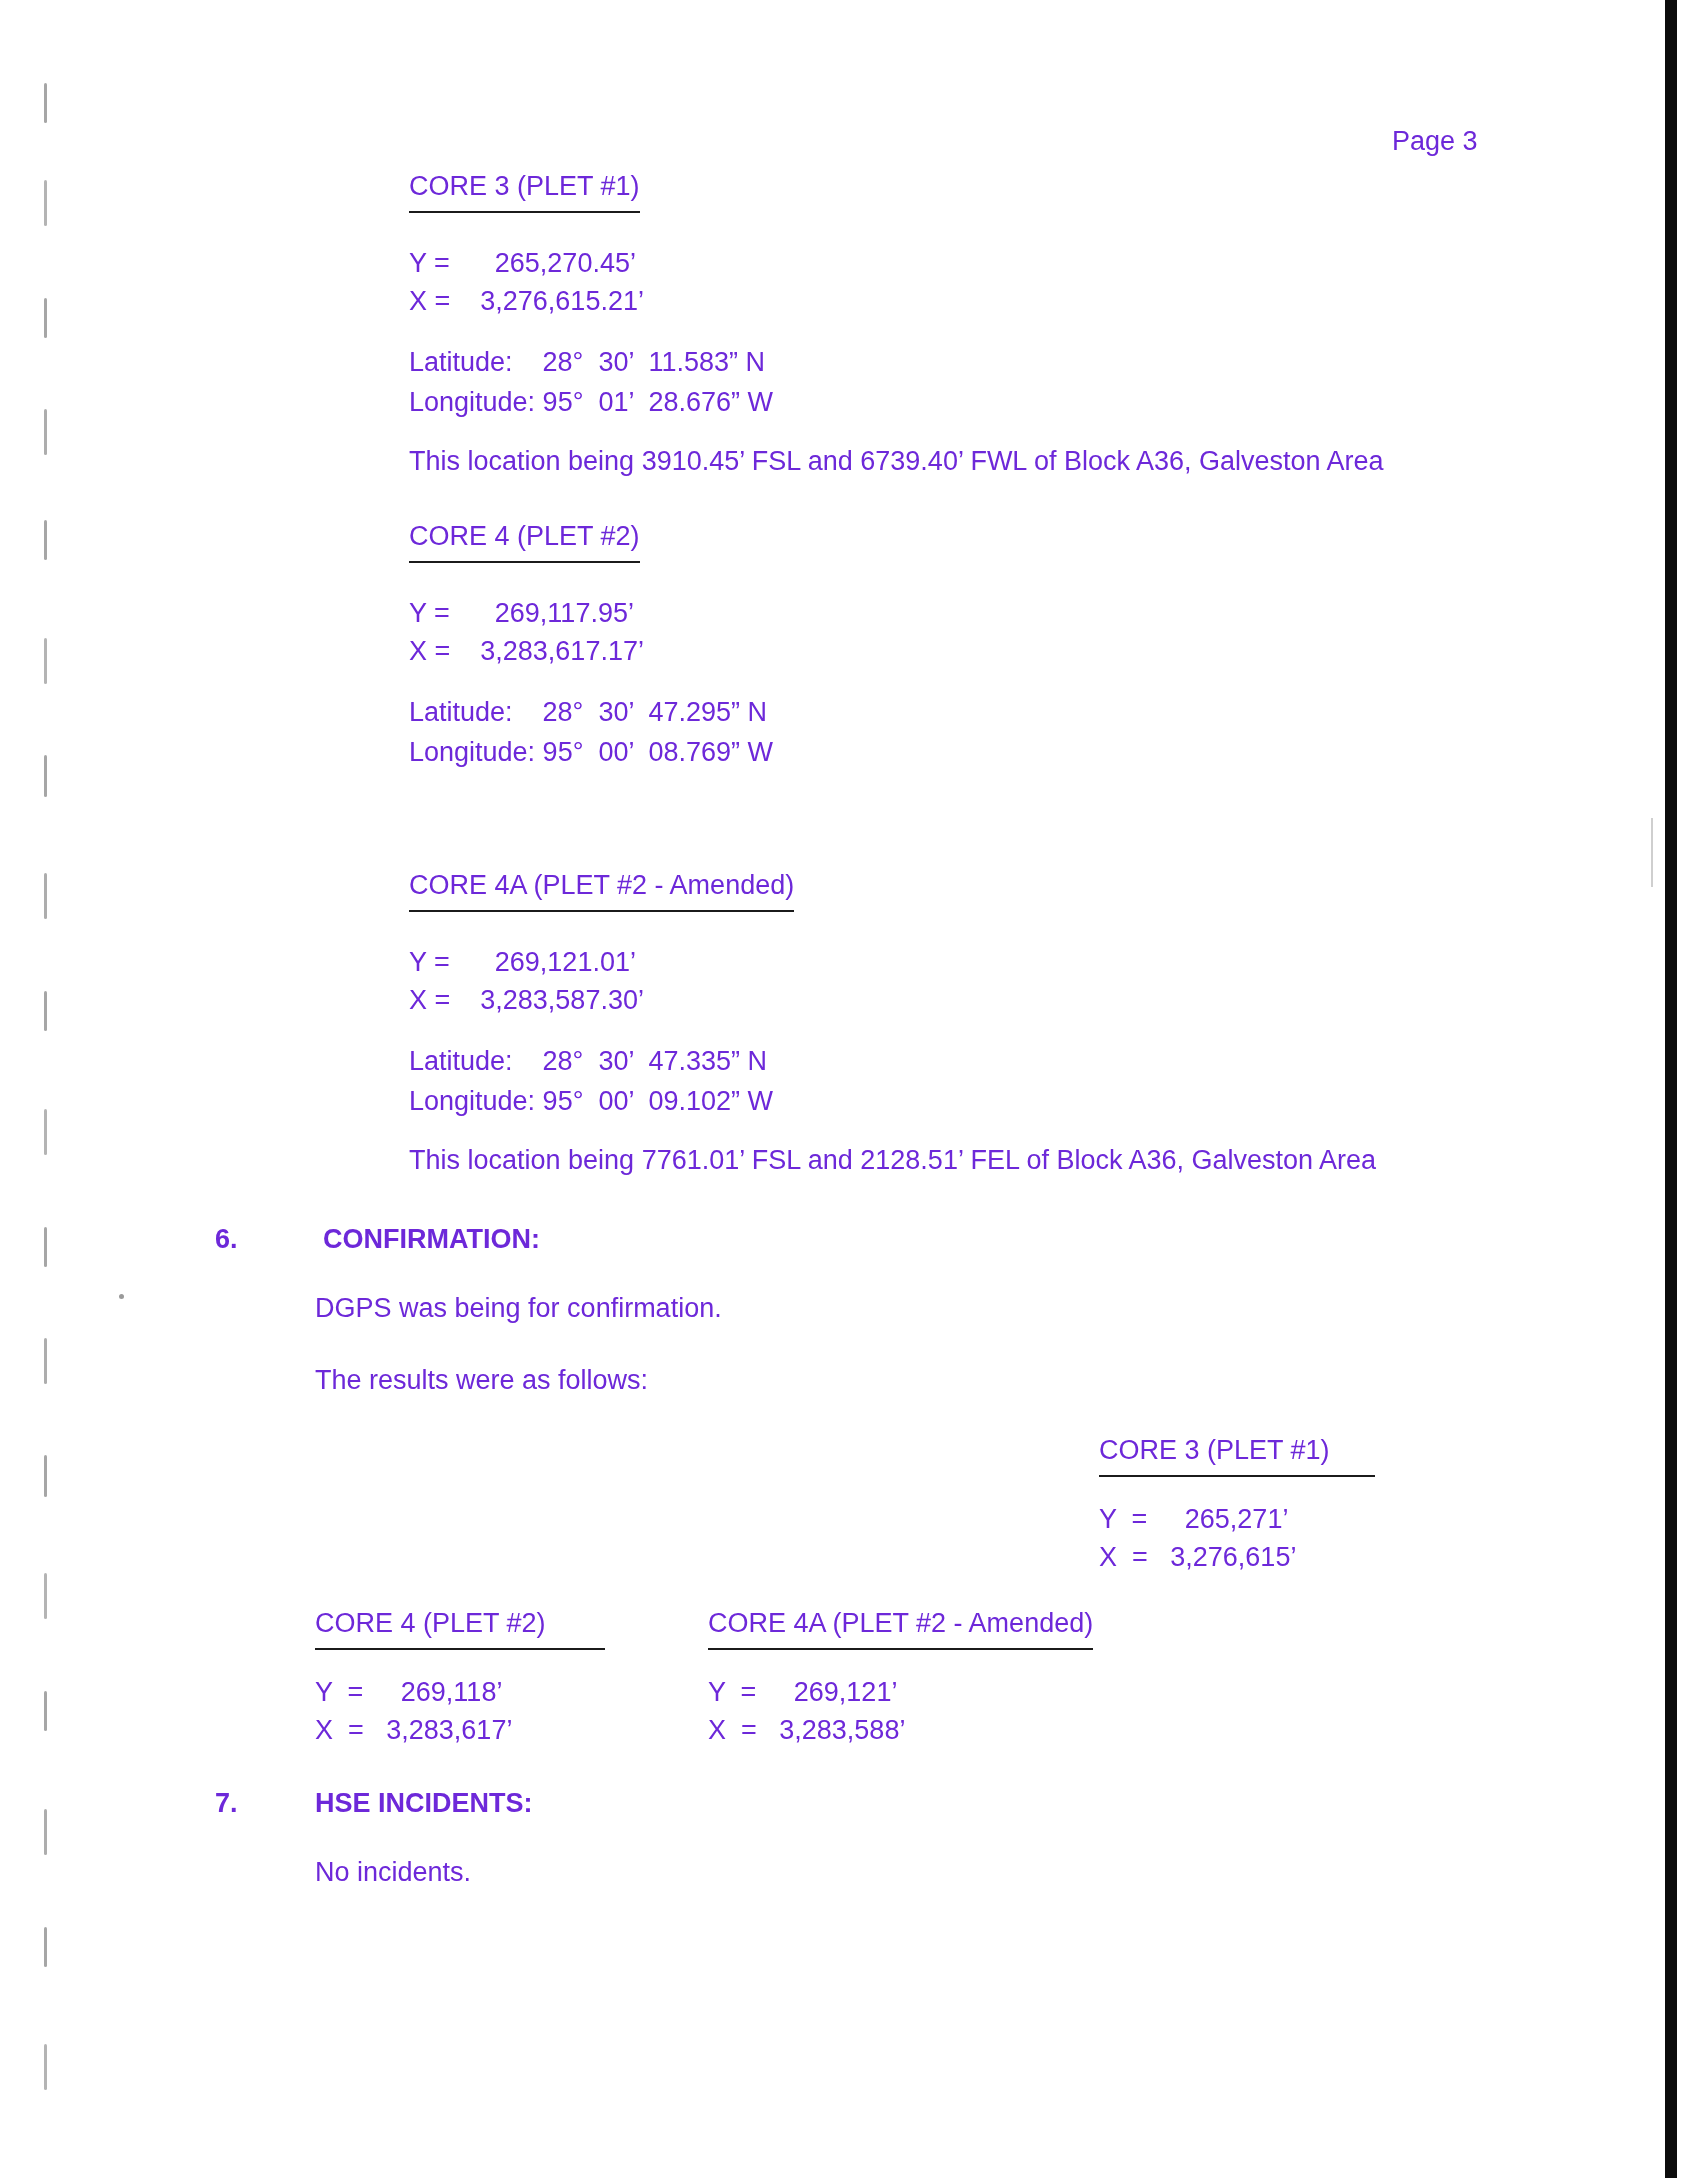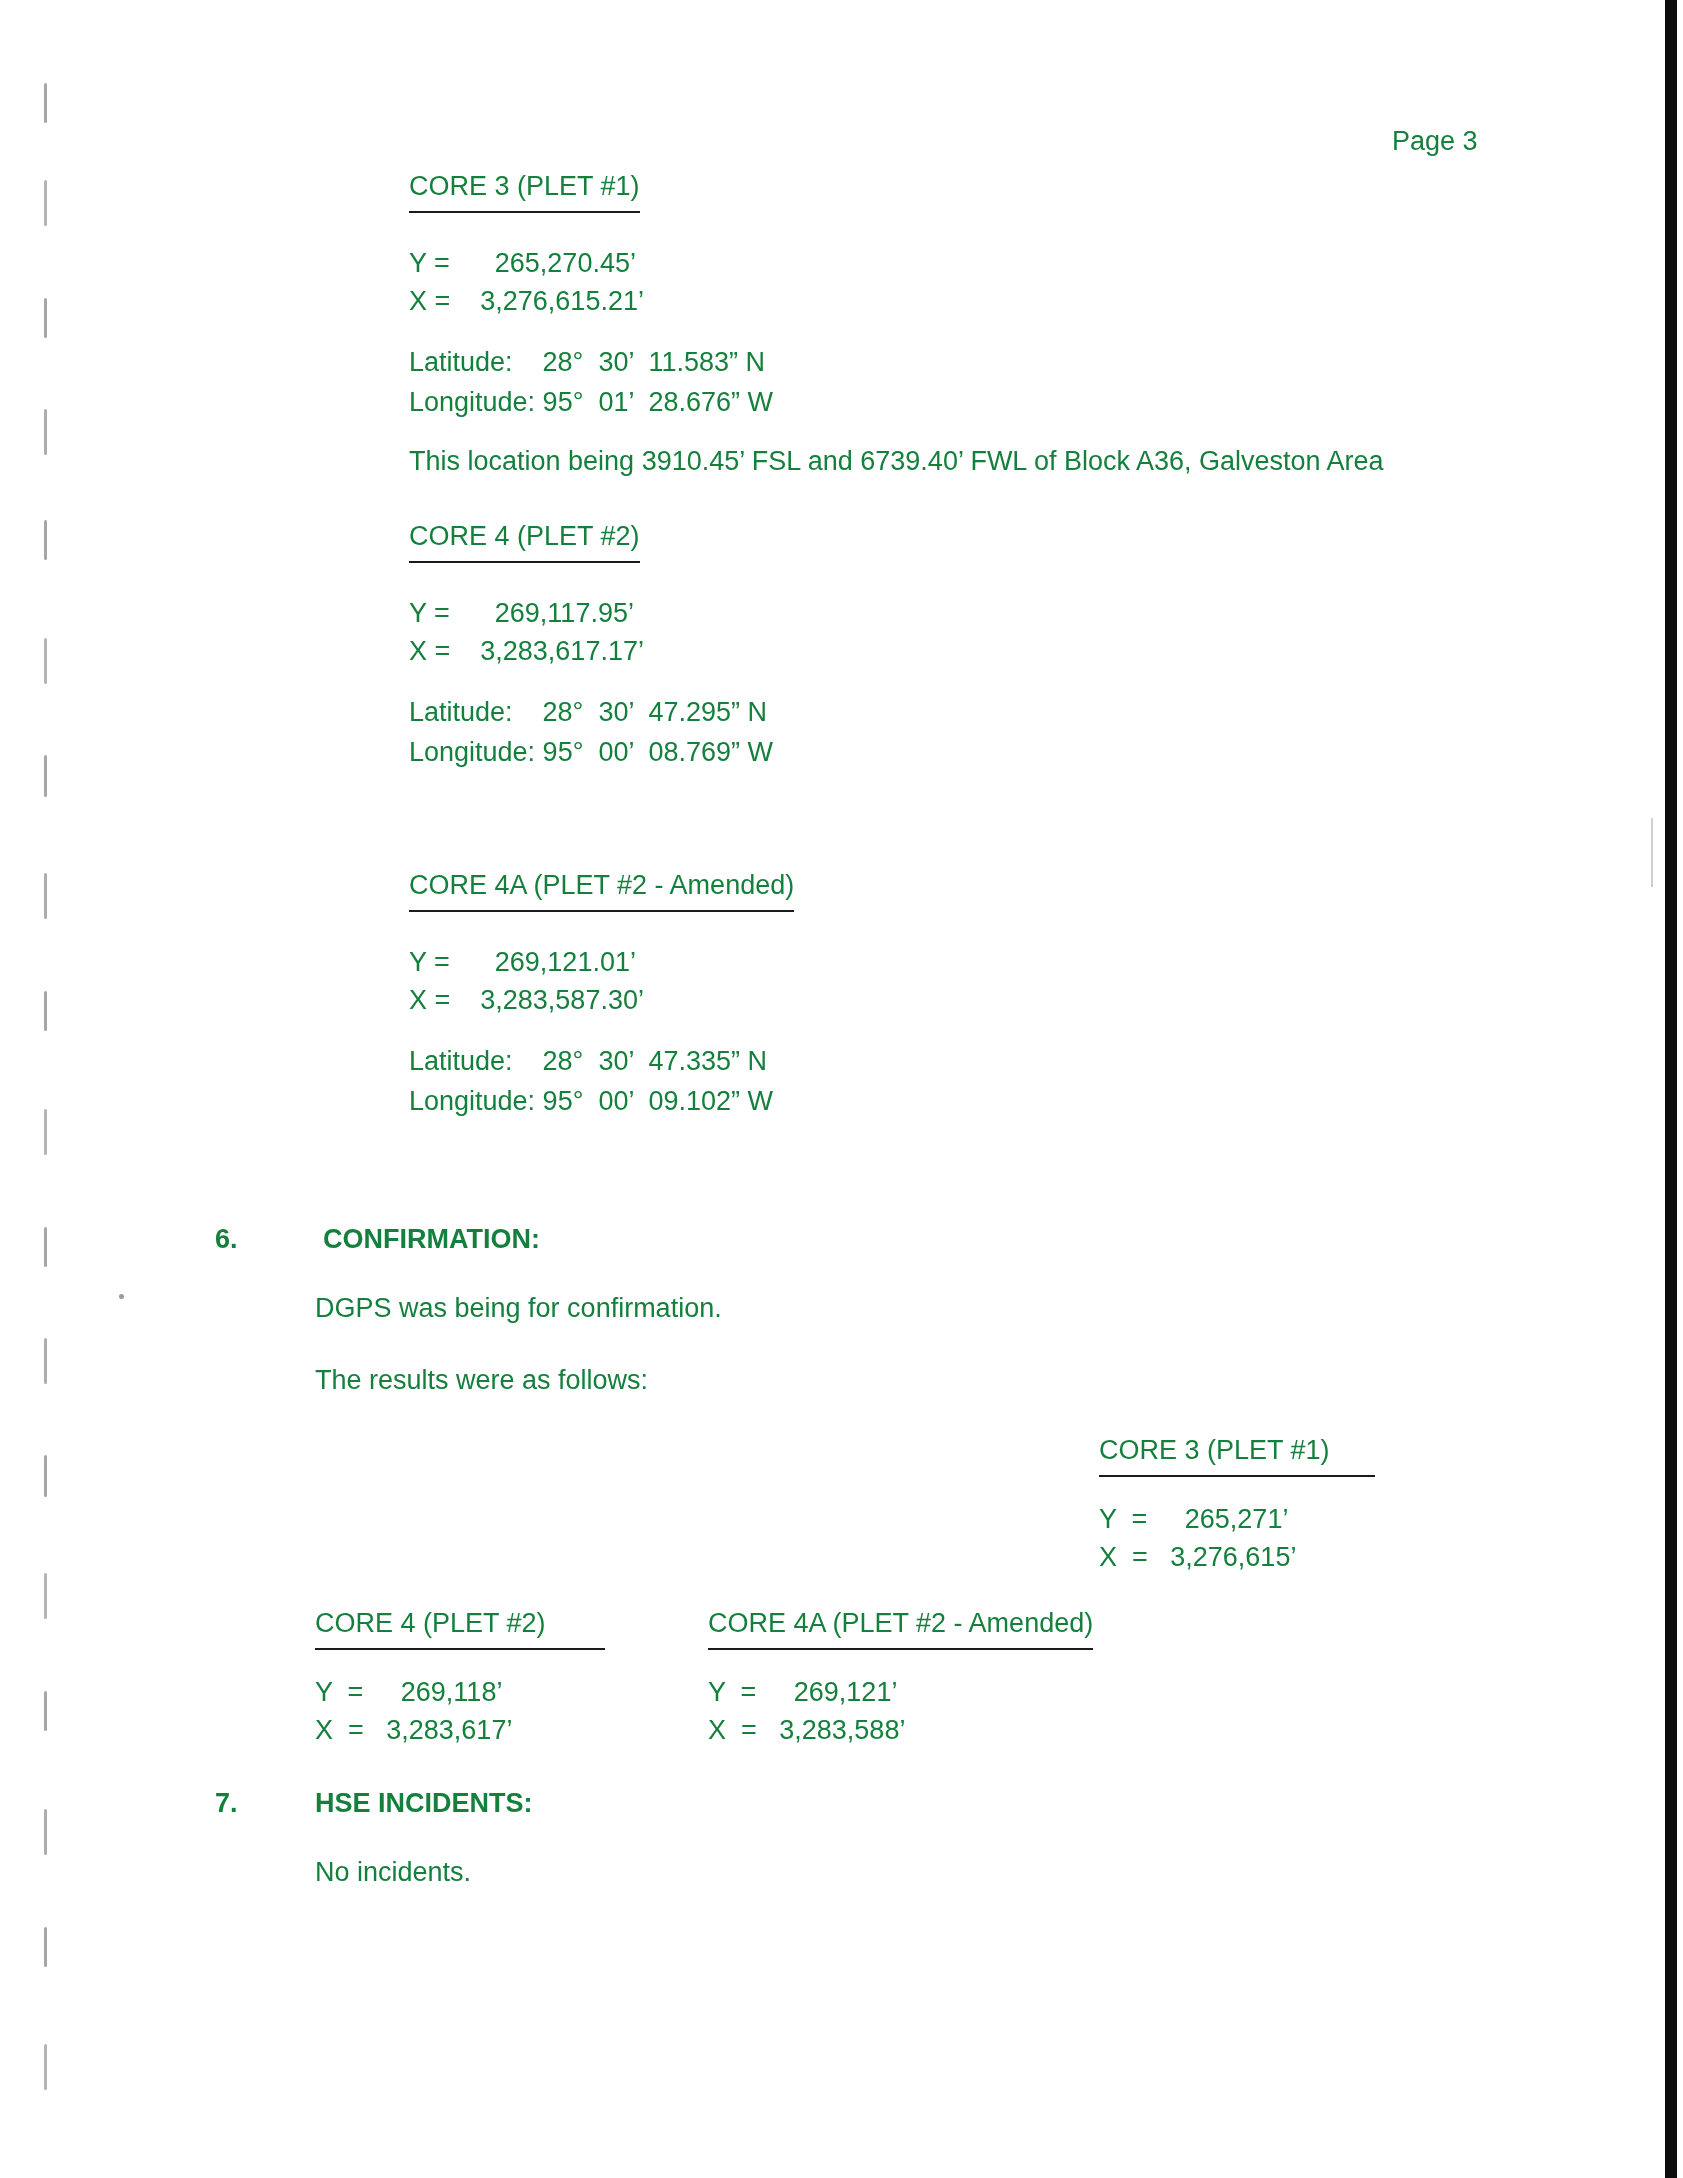--- a/index.html
+++ b/index.html
@@ -2,21 +2,21 @@
 <html><head>
 <meta charset="utf-8">
 <style>
   html,body{margin:0;padding:0;background:#d8d8d8;}
   .page{
     position:relative;
     width:1683px;height:2178px;
     background:#ffffff;
     font-family:"Liberation Sans", sans-serif;
     font-size:27px;
-    color:#15803d;
+    color:#6d28d9;
     overflow:hidden;
   }
   .line{position:absolute;white-space:pre;line-height:1.2;}
   .u{border-bottom:2px solid #1b1b1b;padding-bottom:9px;}
   .ext1{padding-right:45px;}
   .ext2{padding-right:59px;}
   .bold{font-weight:bold;}
   .core-block{position:absolute;left:409px;width:1228px;height:327px;}
   .res{position:absolute;width:455px;height:158px;}
   
@@ -70,20 +70,21 @@
     <div class="line" style="top:176px">Latitude:    28°  30’  47.295” N</div>
     <div class="line" style="top:216px">Longitude: 95°  00’  08.769” W</div>
   </div>
 
   <div class="core-block" style="top:869px">
     <div class="line u" style="top:0">CORE 4A (PLET #2 - Amended)</div>
     <div class="line" style="top:77px">Y =      269,121.01’</div>
     <div class="line" style="top:115px">X =    3,283,587.30’</div>
     <div class="line" style="top:176px">Latitude:    28°  30’  47.335” N</div>
     <div class="line" style="top:216px">Longitude: 95°  00’  09.102” W</div>
+    <div class="line" style="top:275px">This location being 7761.01’ FSL and 2128.51’ FEL of Block A36, Galveston Area</div>
   </div>
 
   <div class="line bold" style="top:1223px;left:215px">6.</div>
   <div class="line bold" style="top:1223px;left:323px">CONFIRMATION:</div>
   <div class="line" style="top:1292px;left:315px">DGPS was being for confirmation.</div>
   <div class="line" style="top:1364px;left:315px">The results were as follows:</div>
 
   <div class="res" style="top:1434px;left:1099px">
     <div class="line u ext1" style="top:0">CORE 3 (PLET #1)</div>
     <div class="line" style="top:69px">Y  =     265,271’</div>

